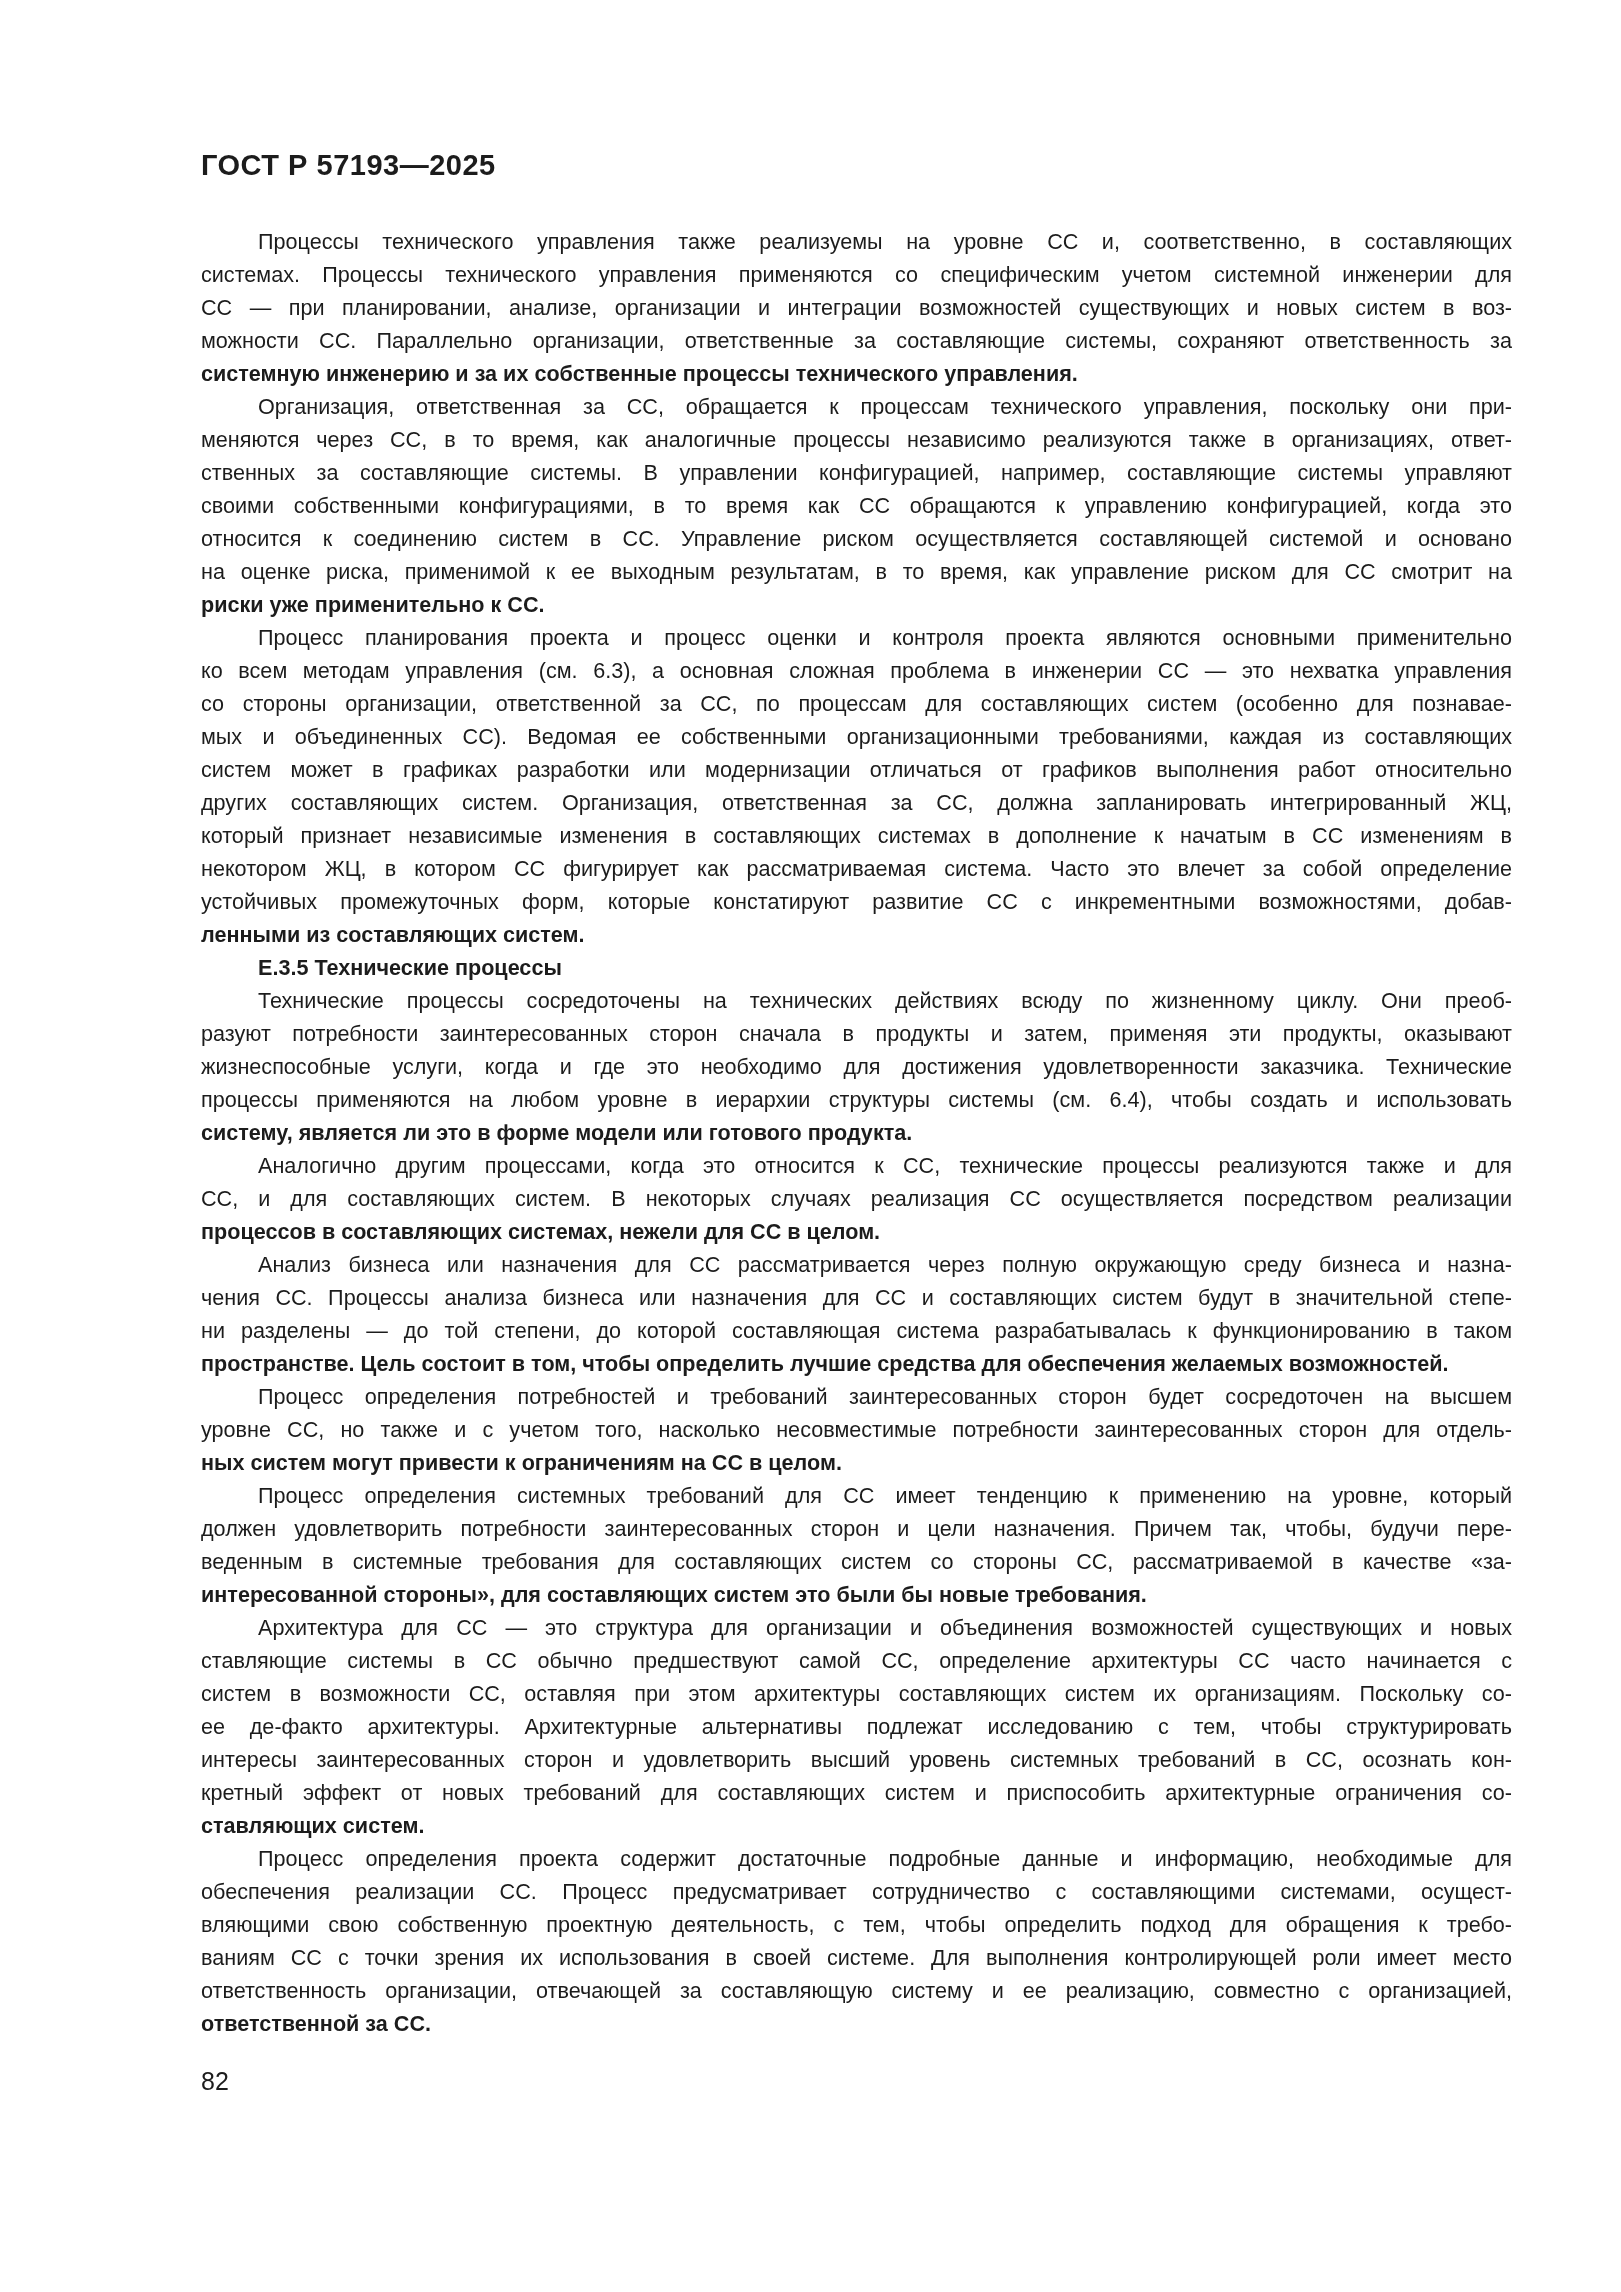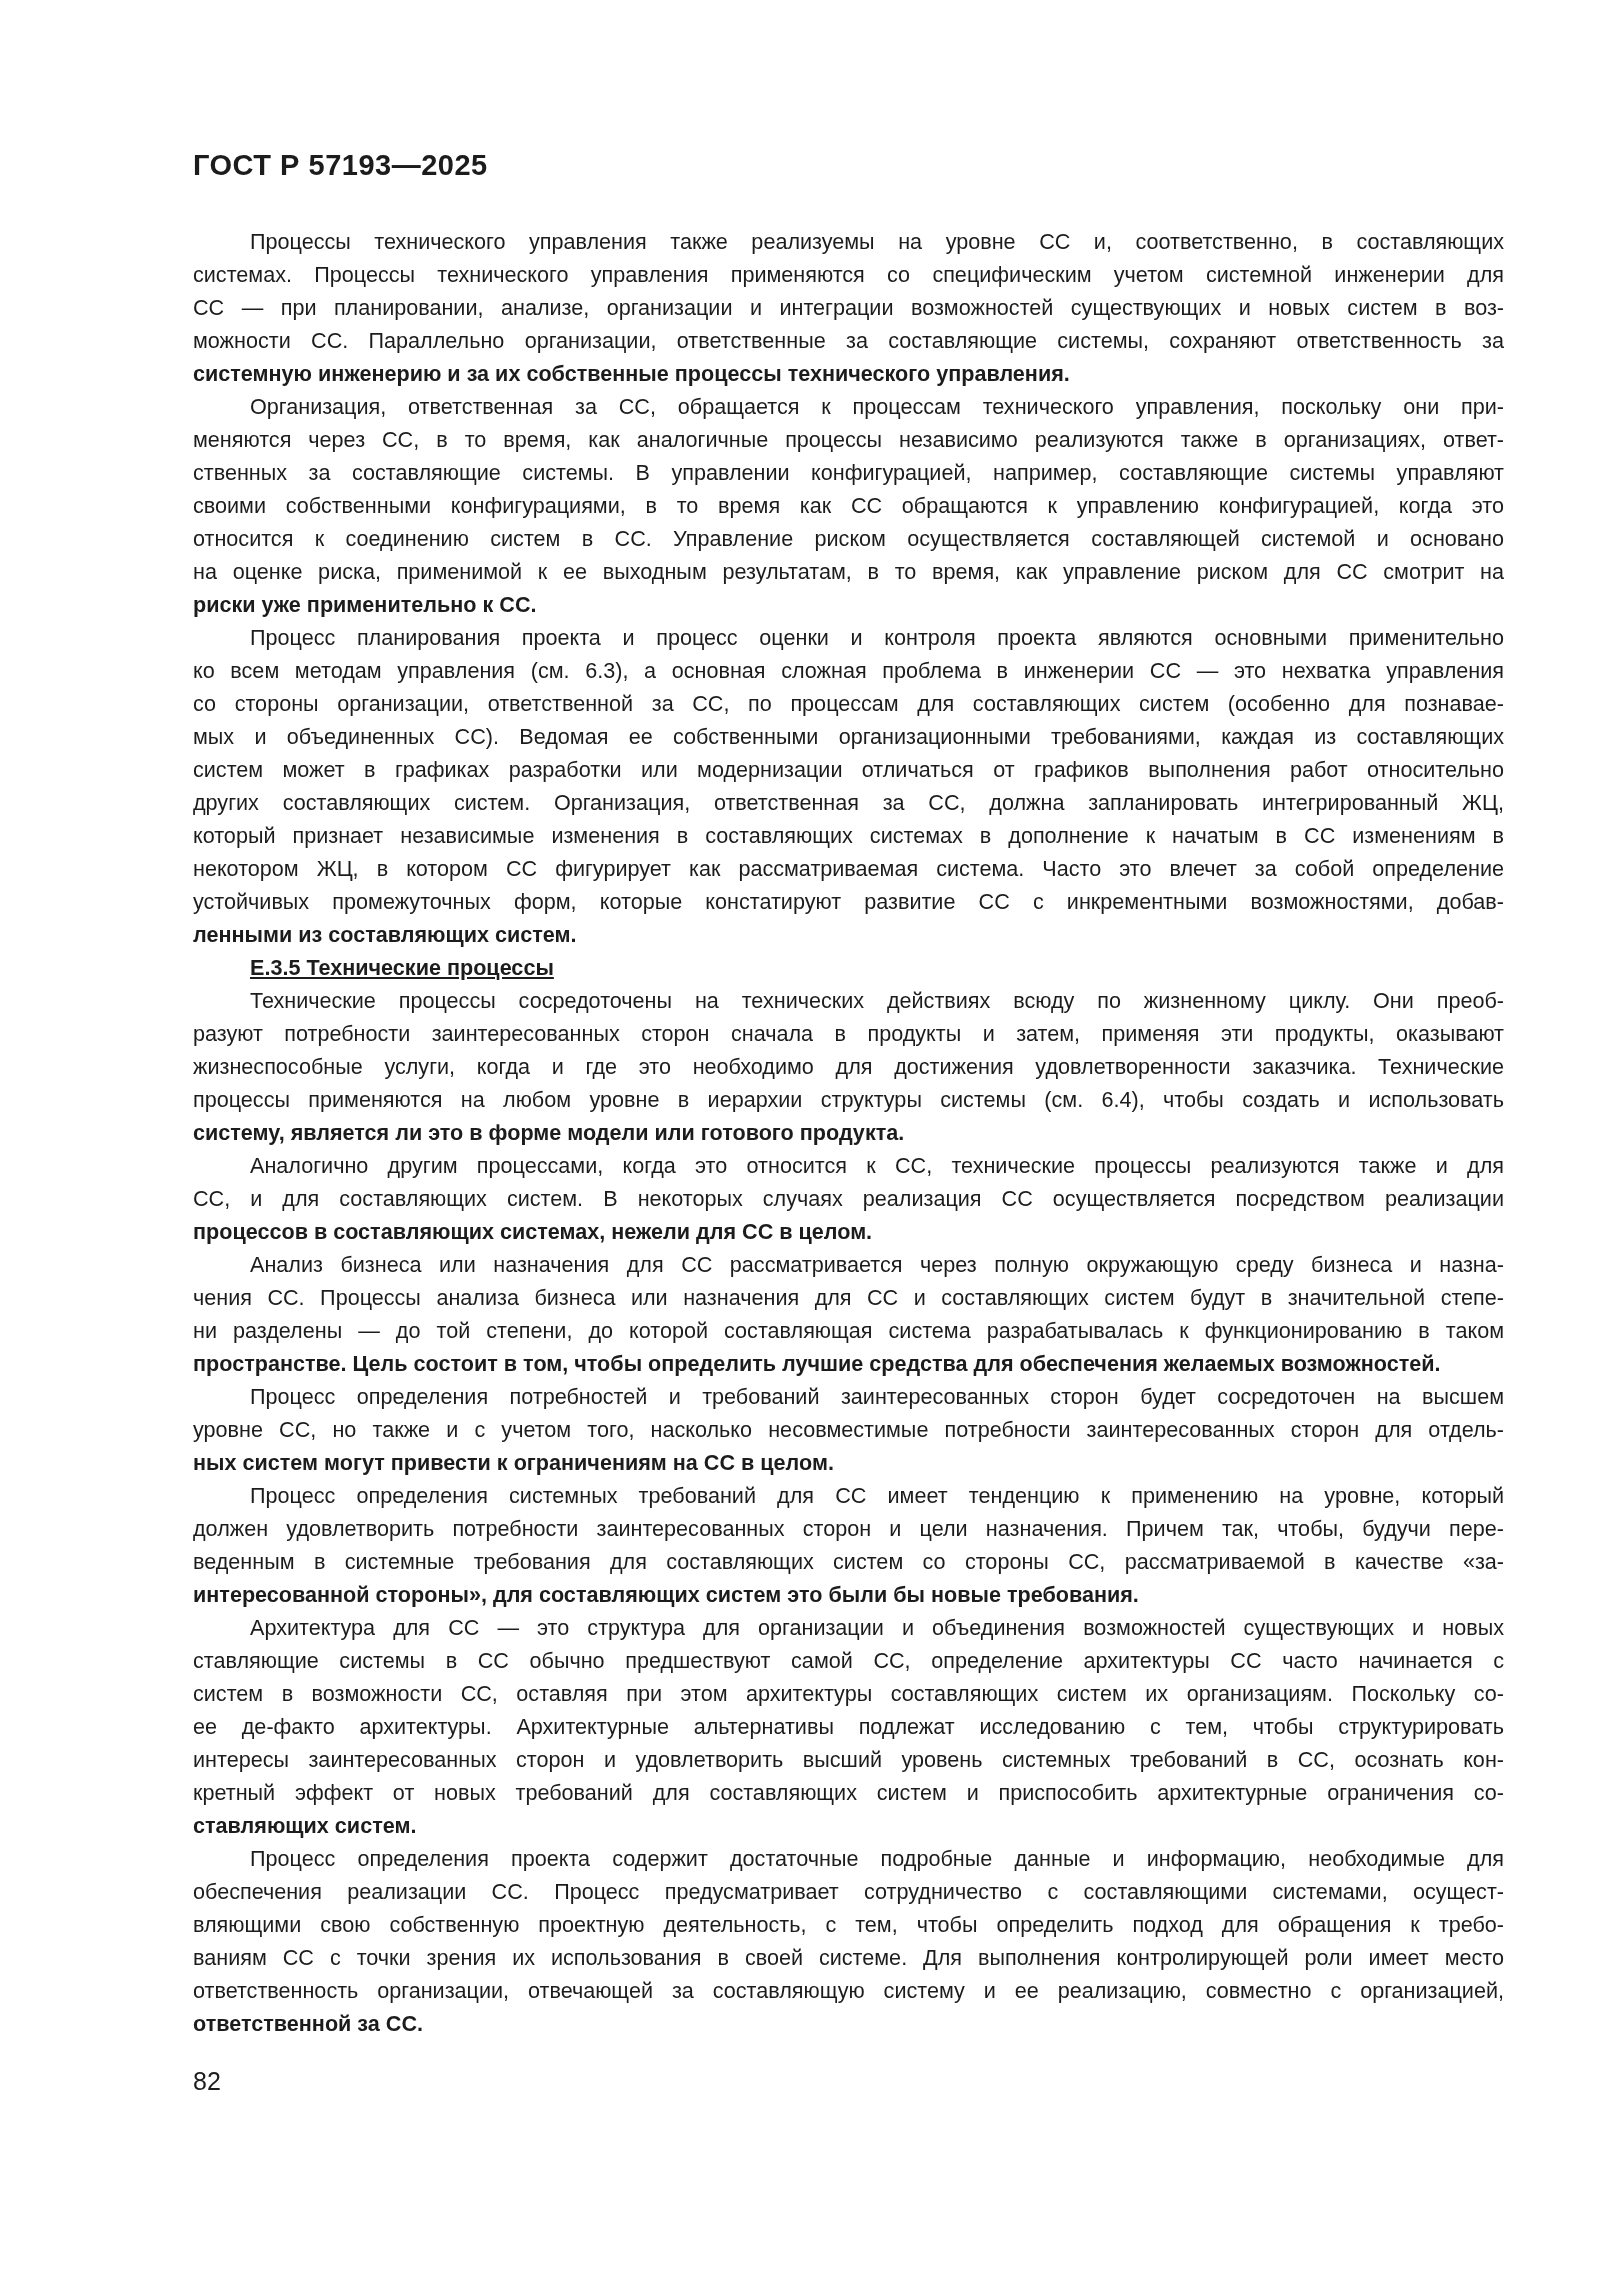--- a/index.html
+++ b/index.html
@@ -8,20 +8,21 @@
     background: var(--page-bg, #ffffff);
     position: relative;
     font-family: "Liberation Sans", sans-serif;
     color: var(--ink, #1c1c1c);
     -webkit-font-smoothing: antialiased;
   }
   .page {
     position: absolute; inset: 0;
     background: var(--page-bg, #ffffff);
     overflow: hidden;
+    margin-left: 8px;
   }
   .doc-header {
     position: absolute;
     left: 193px; top: 150px;
     font-size: 29px; font-weight: bold;
     line-height: 30px;
     letter-spacing: 0.5px;
     white-space: nowrap;
   }
   .doc-body {
@@ -35,21 +36,20 @@
     text-align: justify;
     text-align-last: justify;
     height: 33px;
   }
   .line.last { text-align-last: left; font-weight: bold; }
   .line.first { text-indent: 57px; }
   .line.heading {
     font-weight: bold;
     text-align: center;
     text-align-last: left;
-    text-decoration: underline;
   }
   .page-number {
     position: absolute;
     left: 193px; top: 2066px;
     font-size: 25px;
     line-height: 31px;
   }
 </style>
 </head>
 <body>

